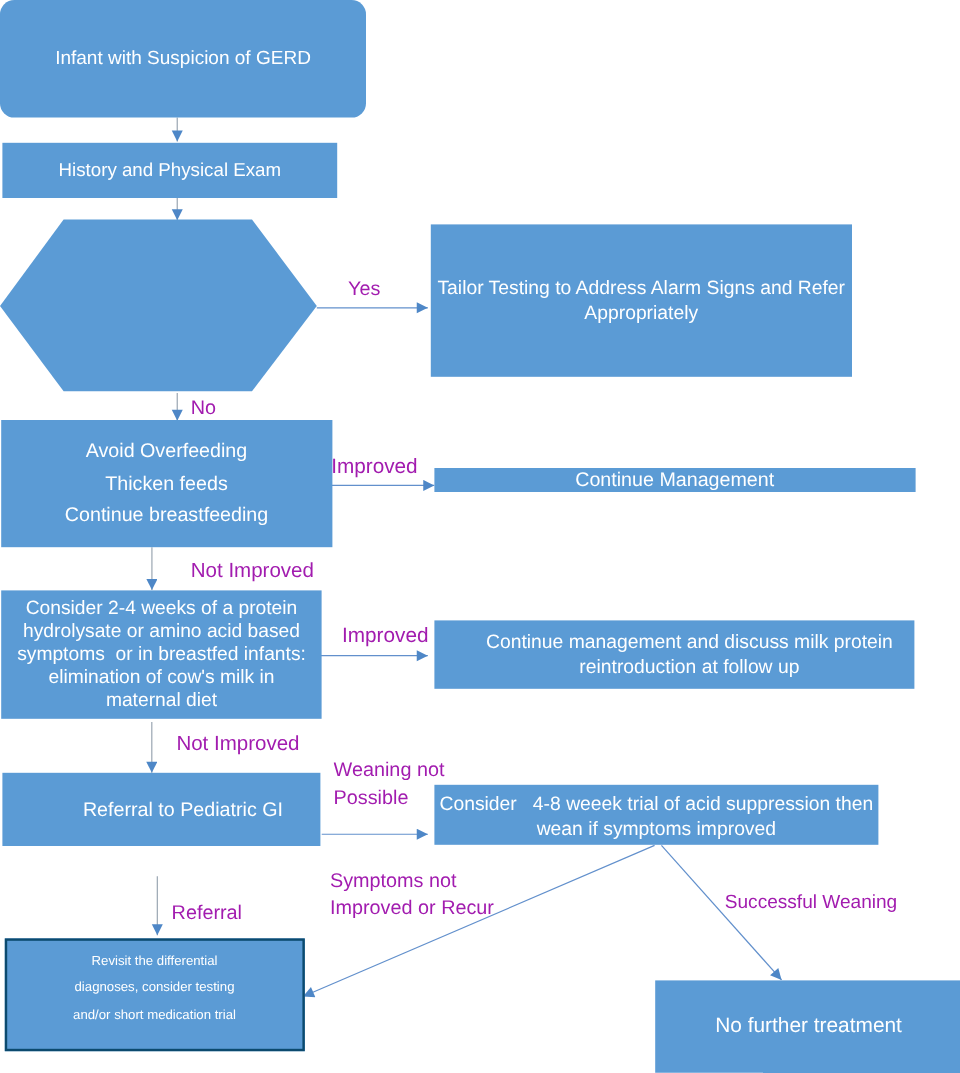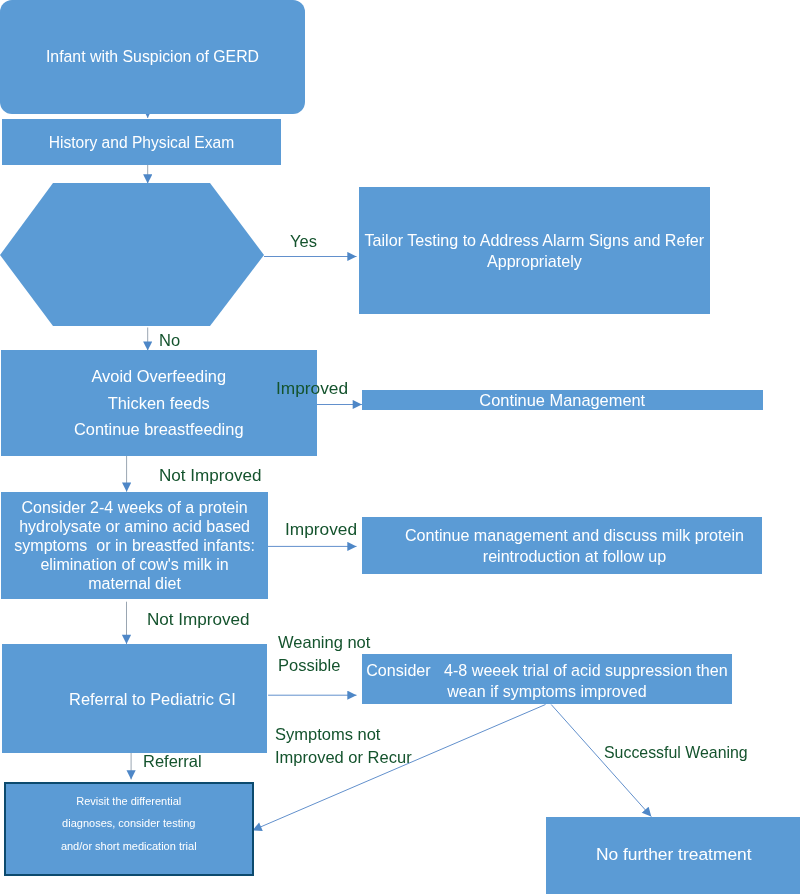--- a/index.html
+++ b/index.html
@@ -3,33 +3,33 @@
 <meta charset="utf-8">
 <title>GERD Flowchart</title>
 <style>
   html,body{margin:0;padding:0;}
   body{width:800px;height:894px;background:#ffffff;position:relative;overflow:hidden;
        font-family:"Liberation Sans",sans-serif;-webkit-font-smoothing:antialiased;}
   .stage{position:absolute;left:0;top:0;width:800px;height:894px;}
   .node{position:absolute;background:#5B9BD5;color:#ffffff;display:flex;align-items:center;
         justify-content:center;text-align:center;box-sizing:border-box;line-height:1.28;}
   .node .txt{width:100%;box-sizing:border-box;position:relative;top:var(--ty,0px);transform:translateZ(0);}
-  .lbl{position:absolute;color:#14532d;line-height:22.8px;font-size:16.5px;white-space:nowrap;transform:translateZ(0);}
+  .lbl{position:absolute;color:#a21caf;line-height:22.8px;font-size:16.5px;white-space:nowrap;transform:translateZ(0);}
   .lbl > div{white-space:nowrap;}
   svg.edges{position:absolute;left:0;top:0;width:800px;height:894px;overflow:visible;}
 
-  #n1{left:0px;top:0px;width:305px;height:114px;border-radius:12px;font-size:15.85px;}
+  #n1{left:0px;top:0px;width:305px;height:98px;border-radius:12px;font-size:15.85px;}
   #n2{left:2px;top:118.5px;width:279px;height:46px;font-size:15.6px;--ty:1px;}
   #n3{font-size:16.1px;line-height:20px;--ty:-2.5px;}
   #n4{left:359px;top:187.25px;width:350.75px;height:126.5px;font-size:16.1px;line-height:21px;}
-  #n5{left:0.75px;top:350px;width:316px;height:105.75px;font-size:16.4px;line-height:26.5px;--ty:0px;}
+  #n5{left:0.75px;top:350px;width:276px;height:105.75px;font-size:16.4px;line-height:26.5px;--ty:0px;}
   #n6{left:361.5px;top:390px;width:401.5px;height:20px;font-size:16.4px;}
   #n7{left:0.7px;top:491.75px;width:267.8px;height:107px;font-size:16.05px;line-height:18.9px;--ty:0px;}
   #n8{left:361.6px;top:516.5px;width:400.8px;height:57.75px;font-size:16.1px;line-height:21px;padding-left:25px;--ty:0.5px;}
-  #n9{left:1.5px;top:644px;width:265.9px;height:109px;font-size:16.4px;padding-left:36px;--ty:1px;}
+  #n9{left:1.5px;top:644px;width:265.9px;height:61px;font-size:16.4px;padding-left:36px;--ty:1px;}
   #n10{left:361.5px;top:654px;width:370.9px;height:50.25px;font-size:16.1px;line-height:21px;--ty:2px;}
   #n11{left:3.75px;top:782px;width:250px;height:94px;font-size:11px;line-height:22.5px;--ty:-5.5px;border:2px solid #0c4a6e;}
   #n12{left:545.7px;top:816.5px;width:256.2px;height:92px;font-size:17.4px;--ty:-8px;}
   .node .txt > div{white-space:pre;}
 </style>
 </head>
 <body>
 
 <div class="stage">
 

